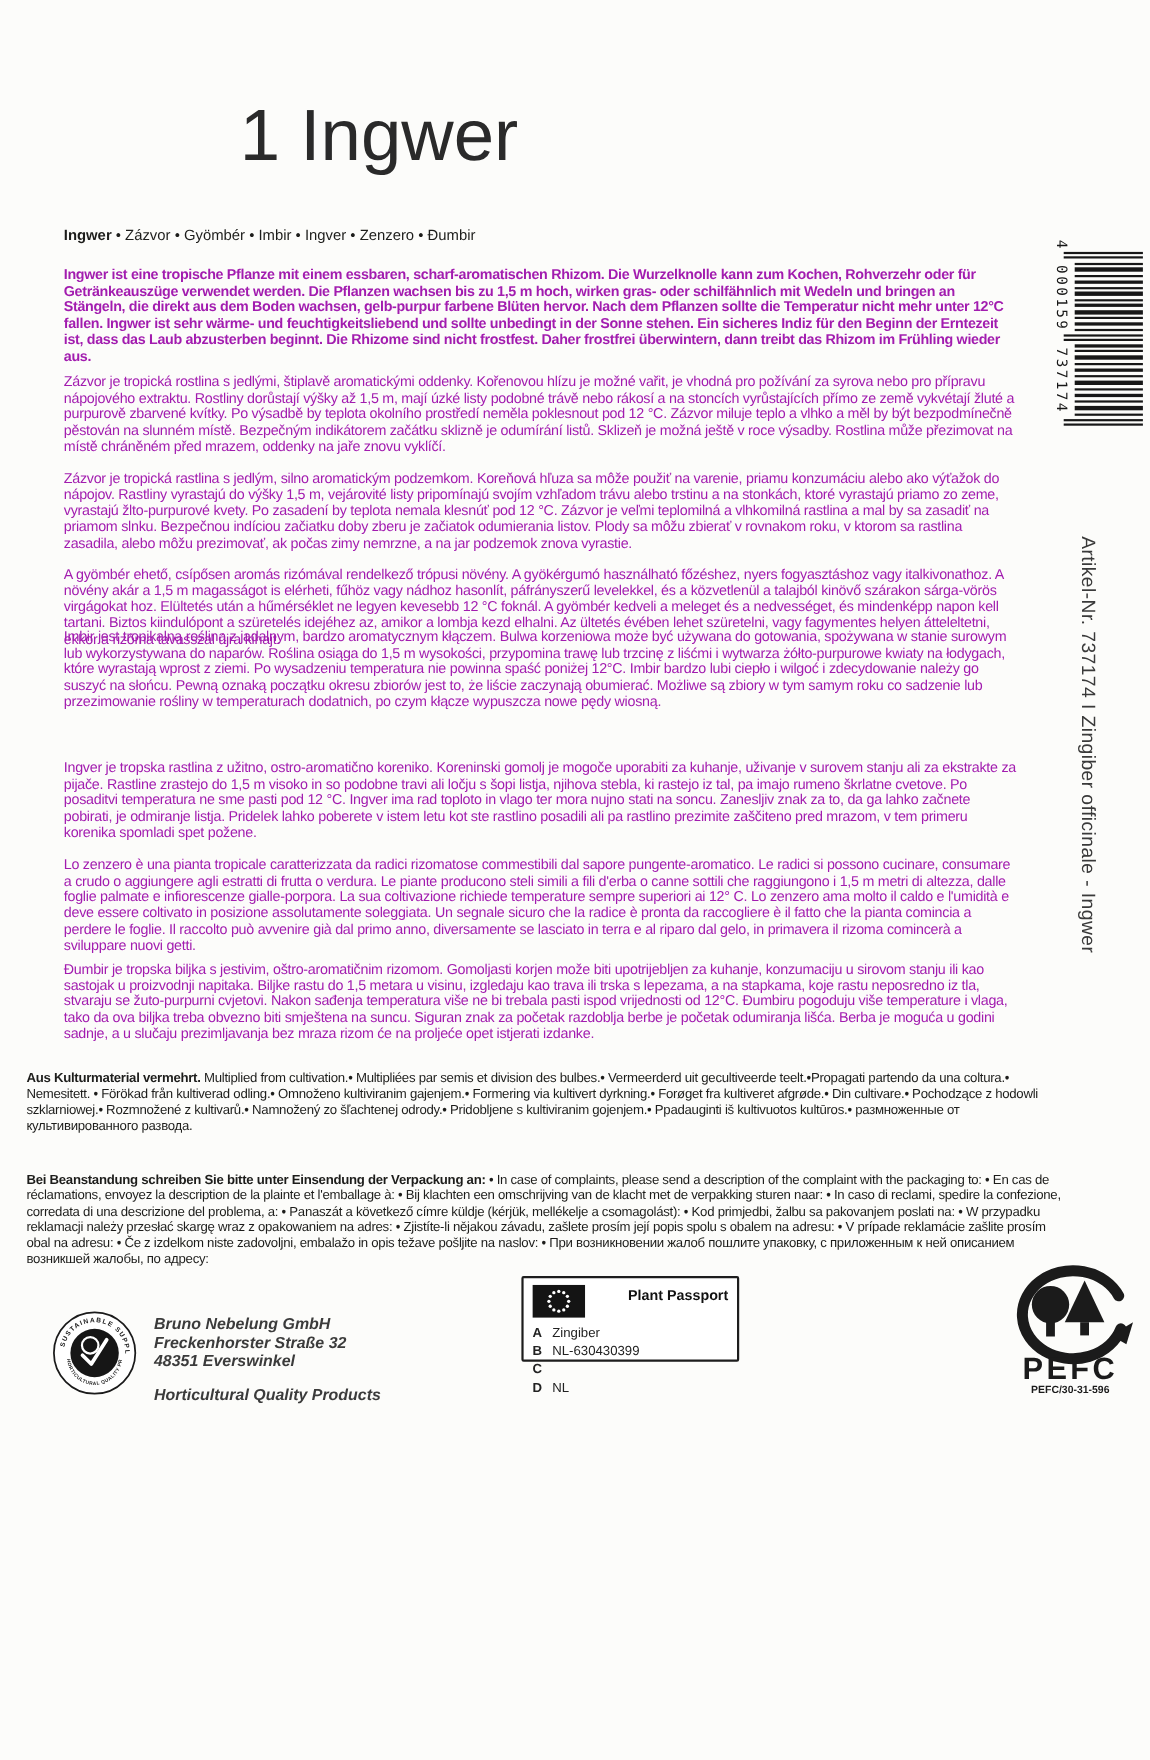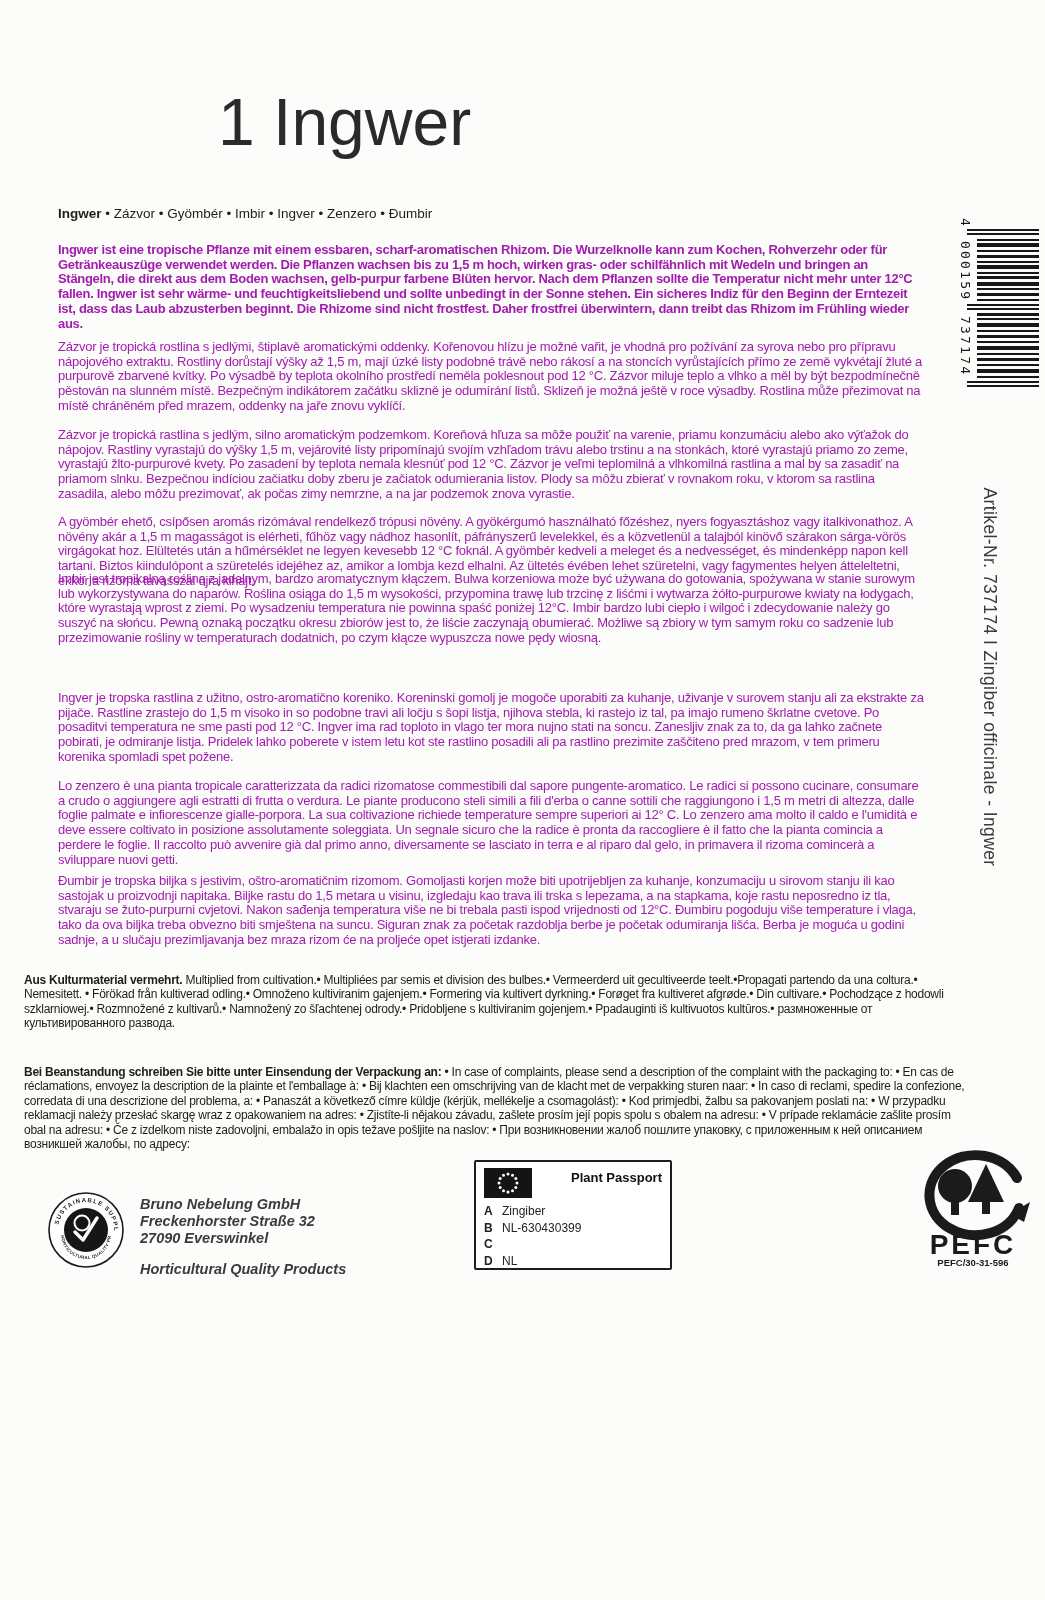--- a/index.html
+++ b/index.html
@@ -41,21 +41,21 @@
   .prop{top:973px;}
   .compl{top:1046px;margin-top:19px;}
 
   .company{
     left:140px;top:1196px;
     font-size:14.5px;font-weight:700;line-height:17px;color:#3b3b3b;font-style:italic;
   }
   .company .tagline{margin-top:14px;}
 
   .passport{
-    left:474px;top:1160px;width:198px;height:110px;
+    left:474px;top:1160px;width:198px;height:78px;
     border:2px solid #1d1d1d;border-radius:2px;background:#fff;
     box-sizing:border-box;padding:6px 8px;
   }
   .passport-head{display:flex;justify-content:space-between;align-items:flex-start;}
   .passport-title{font-size:13px;font-weight:700;color:#111;padding-top:2px;}
   .passport-rows{margin-top:5px;font-size:12px;line-height:16.5px;color:#222;}
   .passport-row{display:flex;}
   .passport-row .k{font-weight:700;width:18px;}
   .badge{left:46px;top:1190px;}
   .pefc{left:898px;top:1144px;}
@@ -112,21 +112,21 @@
     </text>
     <circle cx="40" cy="40" r="22" fill="#161616"></circle>
     <circle cx="36" cy="33" r="7.5" fill="none" stroke="#ffffff" stroke-width="2"></circle>
     <path d="M 29 42 L 37 50 L 51 28" fill="none" stroke="#ffffff" stroke-width="3.4" stroke-linecap="round" stroke-linejoin="round"></path>
   </svg>
 </div>
 
 <div class="abs company">
   <div>Bruno Nebelung GmbH</div>
   <div>Freckenhorster Straße 32</div>
-  <div>27090 Everswinkel</div>
+  <div>48351 Everswinkel</div>
   <div class="tagline">Horticultural Quality Products</div>
 </div>
 
 <div class="abs passport">
   <div class="passport-head">
     <svg width="48" height="30" viewBox="0 0 48 30">
       <rect x="0" y="0" width="48" height="30" fill="#141414"></rect>
       <g fill="#ffffff">
         <circle cx="24" cy="6" r="1.5"></circle>
           <circle cx="28.5" cy="7.2" r="1.5"></circle>

